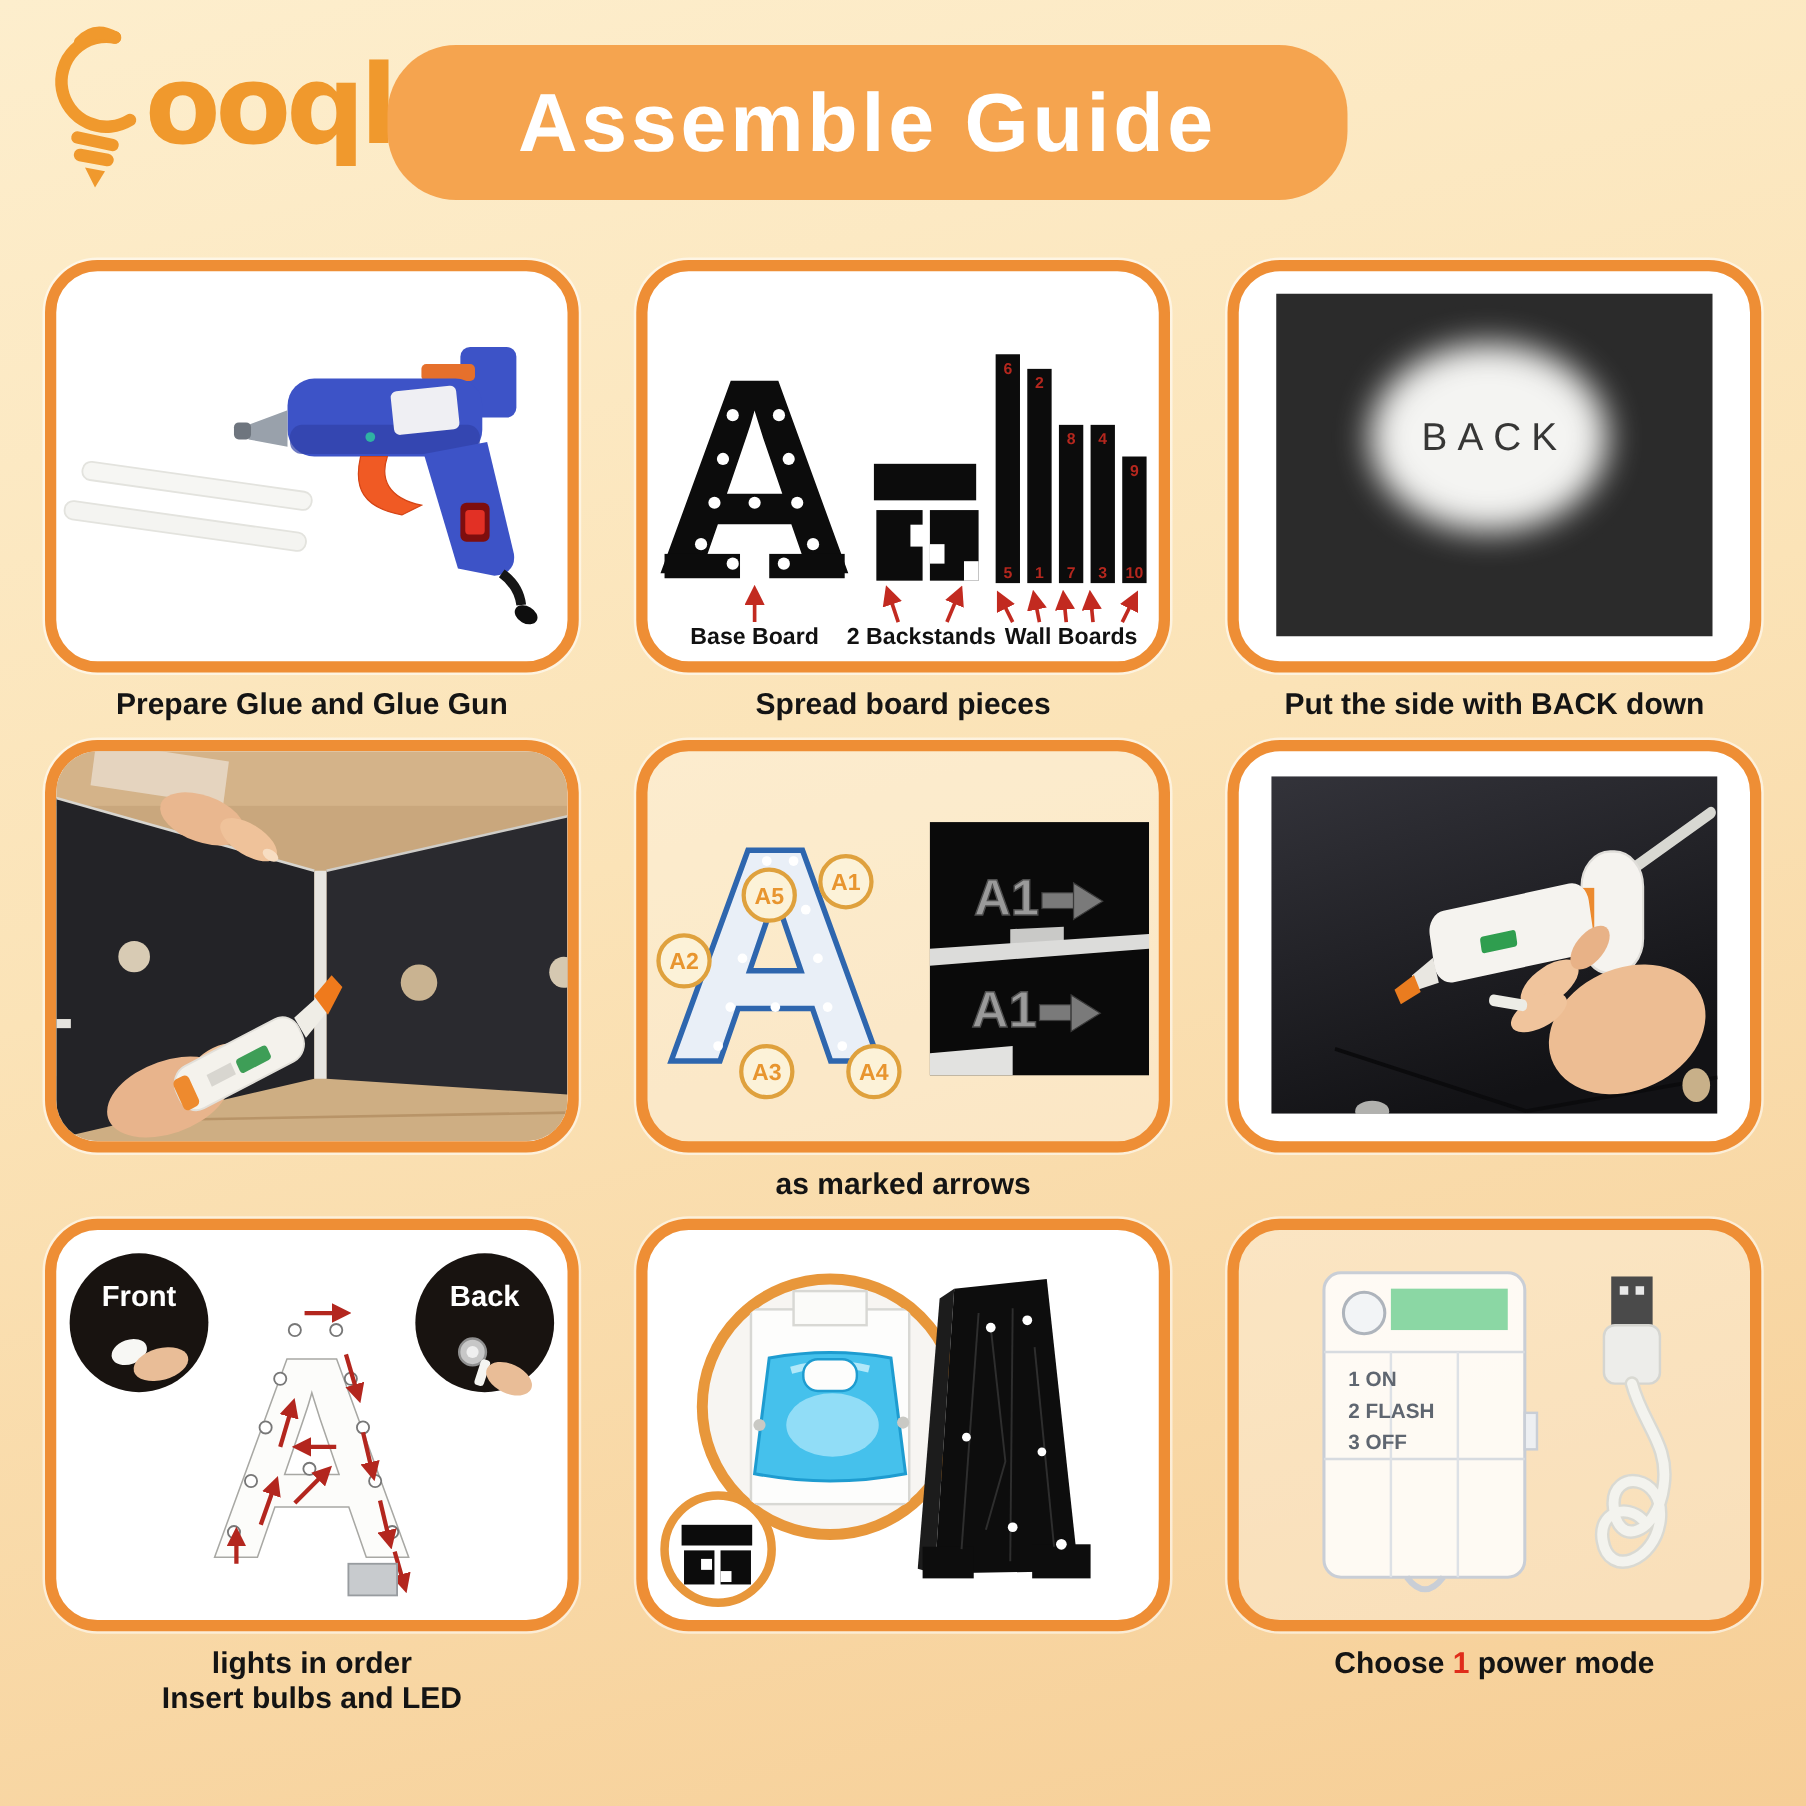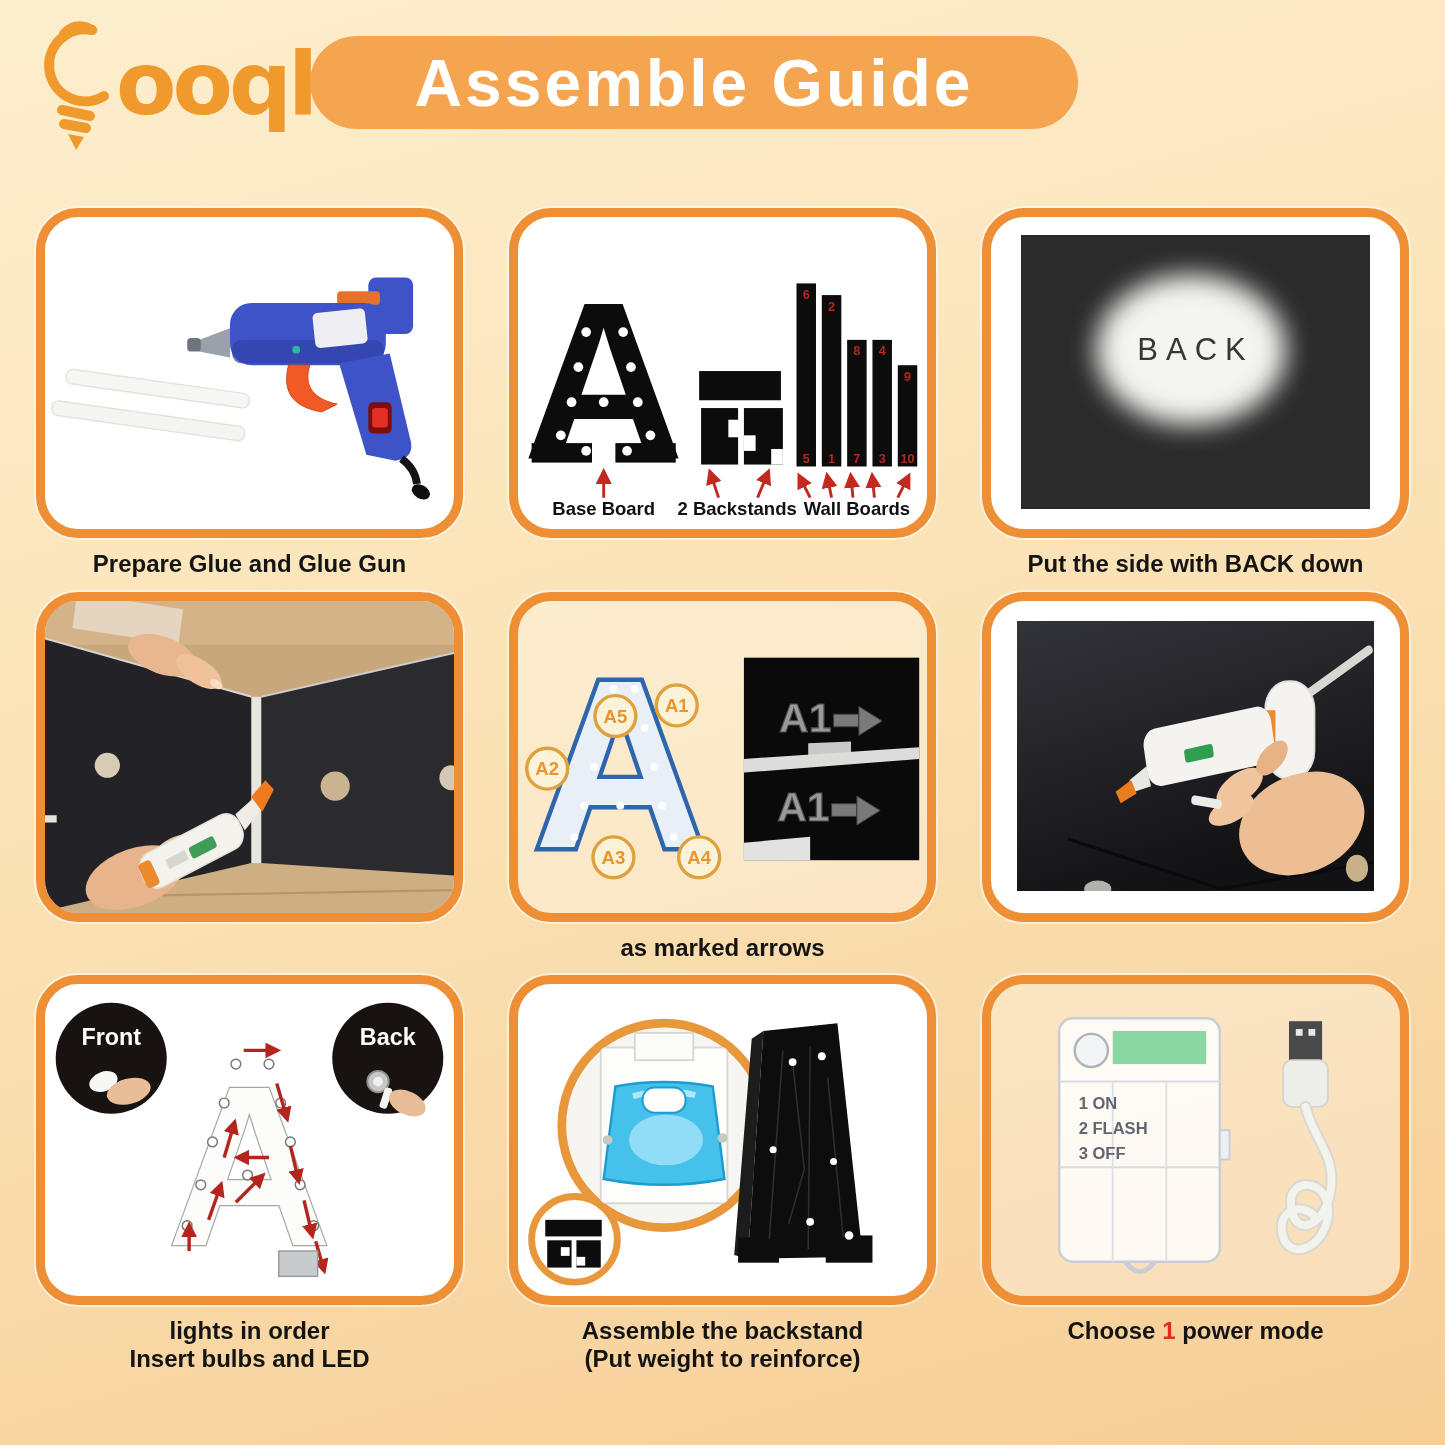--- a/index.html
+++ b/index.html
@@ -6,21 +6,21 @@
   body{
     width:1445px;height:1445px;position:relative;overflow:hidden;
     font-family:"Liberation Sans",sans-serif;
     background:linear-gradient(165deg,#FDEECD 0%,#FBE3B7 45%,#F6CE96 100%);
   }
   svg text{font-family:"Liberation Sans",sans-serif;}
   
   .logo{position:absolute;left:28px;top:14px;display:flex;align-items:flex-start;}
   .logo-text{font-family:"DejaVu Sans",sans-serif;font-weight:bold;font-size:88px;line-height:1;
     color:#F0992D;letter-spacing:-4px;margin-left:-8px;margin-top:26px;}
-  .banner{position:absolute;left:310px;top:36px;width:768px;height:93px;background:#F5A44F;
+  .banner{position:absolute;left:310px;top:36px;width:768px;height:124px;background:#F5A44F;
     border-radius:55px;display:flex;align-items:center;justify-content:center;}
   .banner-title{color:#ffffff;font-weight:bold;font-size:66px;letter-spacing:3px;}
   
   .grid{position:absolute;top:208px;left:36px;right:36px;display:grid;
     grid-template-columns:repeat(3,1fr);column-gap:46px;row-gap:14px;}
   .cell{display:flex;flex-direction:column;align-items:stretch;}
   .panel{height:312px;border:9px solid #EE8E35;border-radius:42px;background:#ffffff;
     position:relative;overflow:hidden;box-shadow:0 0 0 2px rgba(255,255,255,.55);}
   .panel.translucent{background:rgba(255,255,255,0.30);}
   .panel svg{display:block;width:100%;height:100%;}
@@ -151,20 +151,21 @@
           <line x1="366" y1="278" x2="364" y2="258" marker-end="url(#ra2)"></line>
           <line x1="390" y1="278" x2="400" y2="258" marker-end="url(#ra2)"></line>
         </g>
         <g font-size="19" font-weight="bold" fill="#111111" text-anchor="middle">
           <text x="88" y="296">Base Board</text>
           <text x="225" y="296">2 Backstands</text>
           <text x="348" y="296">Wall Boards</text>
         </g>
       </svg>
     </div>
+    <div class="caption">Spread board pieces</div>
   </div>
 
   <div class="cell">
     <div class="panel">
       <div class="photo-back">
         <div class="back-oval"></div>
         <div class="back-text">BACK</div>
       </div>
     </div>
     <div class="caption">Put the side with BACK down</div>
@@ -409,24 +410,20 @@
             <circle cx="282" cy="70" r="4"></circle>
               <circle cx="312" cy="64" r="4"></circle>
             <circle cx="262" cy="160" r="3.6"></circle>
               <circle cx="324" cy="172" r="3.6"></circle>
             <circle cx="300" cy="234" r="4"></circle>
               <circle cx="340" cy="248" r="4.4"></circle>
           </g>
         </g>
       </svg>
     </div>
-    <div class="caption">
-      <div>Assemble the backstand</div>
-      <div>(Put weight to reinforce)</div>
-    </div>
   </div>
 
   <div class="cell">
     <div class="panel translucent">
       <svg viewBox="0 0 420 300">
         <g>
           <rect x="70" y="25" width="165" height="250" rx="14" fill="rgba(255,255,255,0.82)" stroke="#C9CED6" stroke-width="2.5"></rect>
           <rect x="125" y="38" width="96" height="34" fill="#77D095" opacity=".85"></rect>
           <circle cx="103" cy="58" r="17" fill="#F2F4F6" stroke="#AEB4BC" stroke-width="2.5"></circle>
           <line x1="70" y1="90" x2="235" y2="90" stroke="#D7DBE0" stroke-width="2"></line>

